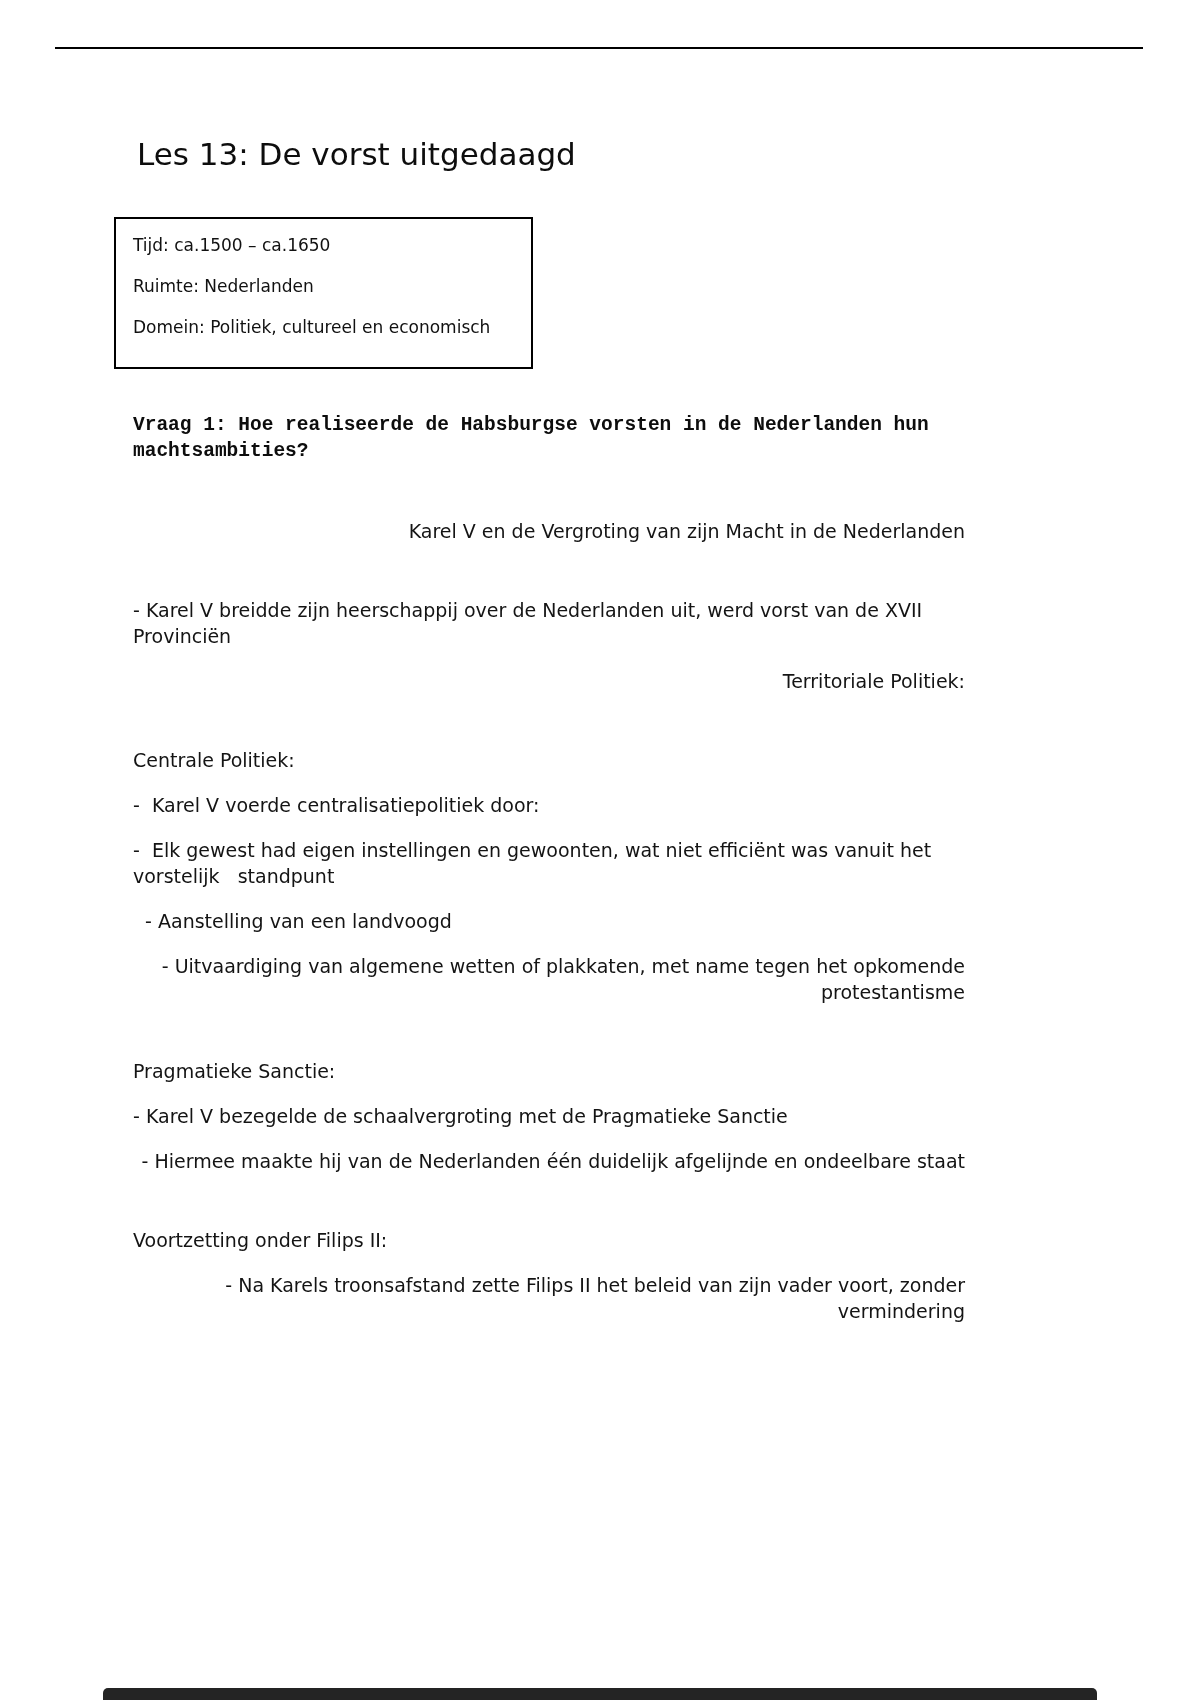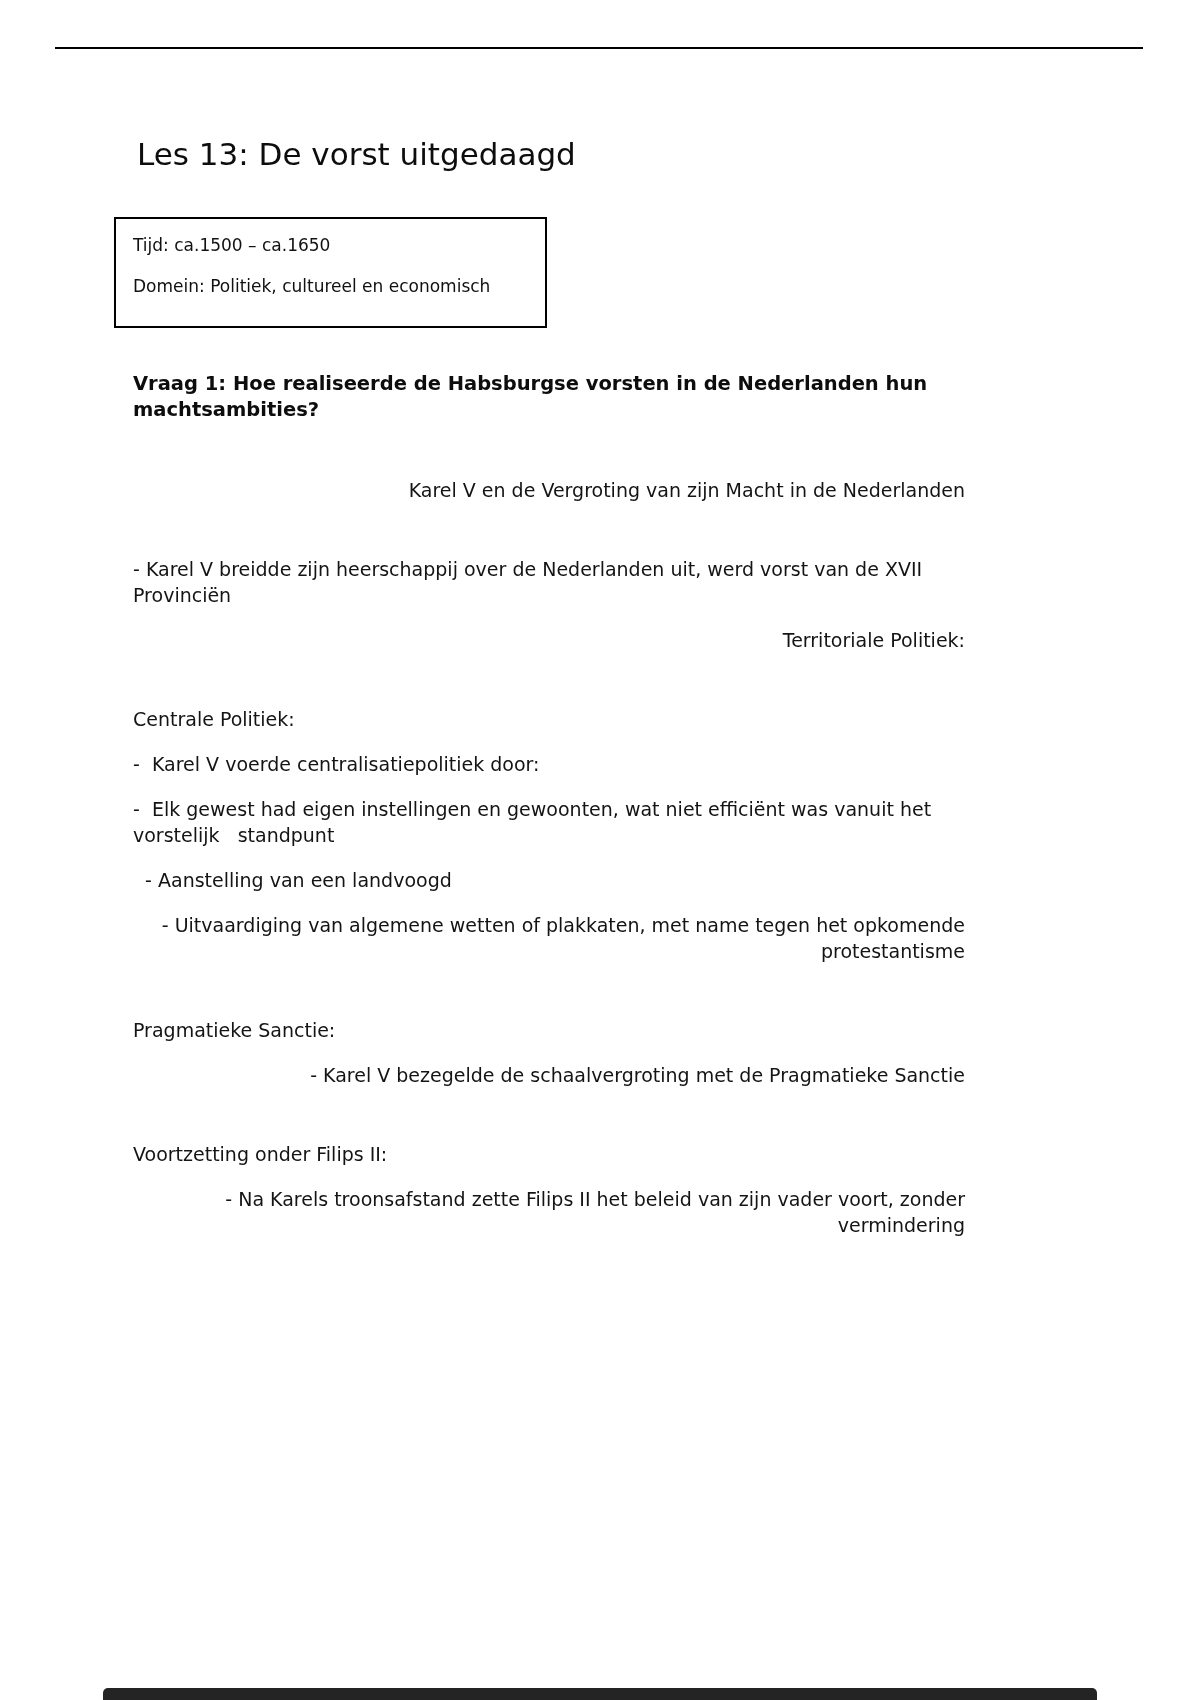--- a/index.html
+++ b/index.html
@@ -40,35 +40,36 @@
     font-size: 31px;
     font-weight: normal;
     line-height: 1.25;
     color: #0d0d0d;
     letter-spacing: 0;
   }
   .info-box {
     margin: 43px 0 0 -19px;
     width: 381px;
     border: 2px solid #000000;
-    padding: 15px 31px 17px 17px;
+    padding: 15px 17px 17px 17px;
   }
   .info-box p {
     margin: 0 0 19px 0;
     font-size: 17px;
     line-height: 1.3;
     white-space: pre-wrap;
   }
   .info-box p:last-child { margin-bottom: 12px; }
   h2.question {
     margin: 43px 0 0 0;
     font-size: 19.5px;
     font-weight: bold;
     line-height: 1.35;
     color: #0d0d0d;
+    font-family: Liberation Mono, monospace;
   }
   .sec { margin-top: 53px; }
   .para {
     margin: 0 0 19px 0;
     font-size: 19px;
     line-height: 1.37;
     white-space: pre-wrap;
     color: #141414;
   }
   .para:last-child { margin-bottom: 0; text-align: right; }
@@ -77,20 +78,21 @@
 <body>
 
 <div class="page">
   <div class="top-rule"></div>
 
   <div class="content">
     <h1 class="title">Les 13: De vorst uitgedaagd</h1>
 
     <div class="info-box">
       <p>Tijd: ca.1500 – ca.1650</p>
+      <p>Ruimte: Nederlanden</p>
       <p>Domein: Politiek, cultureel en economisch</p>
     </div>
 
     <h2 class="question">Vraag 1: Hoe realiseerde de Habsburgse vorsten in de Nederlanden hun machtsambities?</h2>
 
     <section class="sec">
       <p class="para">Karel V en de Vergroting van zijn Macht in de Nederlanden</p>
     </section>
 
     <section class="sec">
@@ -102,20 +104,21 @@
       <p class="para">Centrale Politiek:</p>
       <p class="para">-  Karel V voerde centralisatiepolitiek door:</p>
       <p class="para">-  Elk gewest had eigen instellingen en gewoonten, wat niet efficiënt was vanuit het vorstelijk   standpunt</p>
       <p class="para">  - Aanstelling van een landvoogd</p>
       <p class="para">  - Uitvaardiging van algemene wetten of plakkaten, met name tegen het opkomende protestantisme</p>
     </section>
 
     <section class="sec">
       <p class="para">Pragmatieke Sanctie:</p>
       <p class="para">- Karel V bezegelde de schaalvergroting met de Pragmatieke Sanctie</p>
+      <p class="para">- Hiermee maakte hij van de Nederlanden één duidelijk afgelijnde en ondeelbare staat</p>
     </section>
 
     <section class="sec">
       <p class="para">Voortzetting onder Filips II:</p>
       <p class="para">- Na Karels troonsafstand zette Filips II het beleid van zijn vader voort, zonder vermindering</p>
     </section>
   </div>
 
   <div class="bottom-bar"></div>
 </div>

